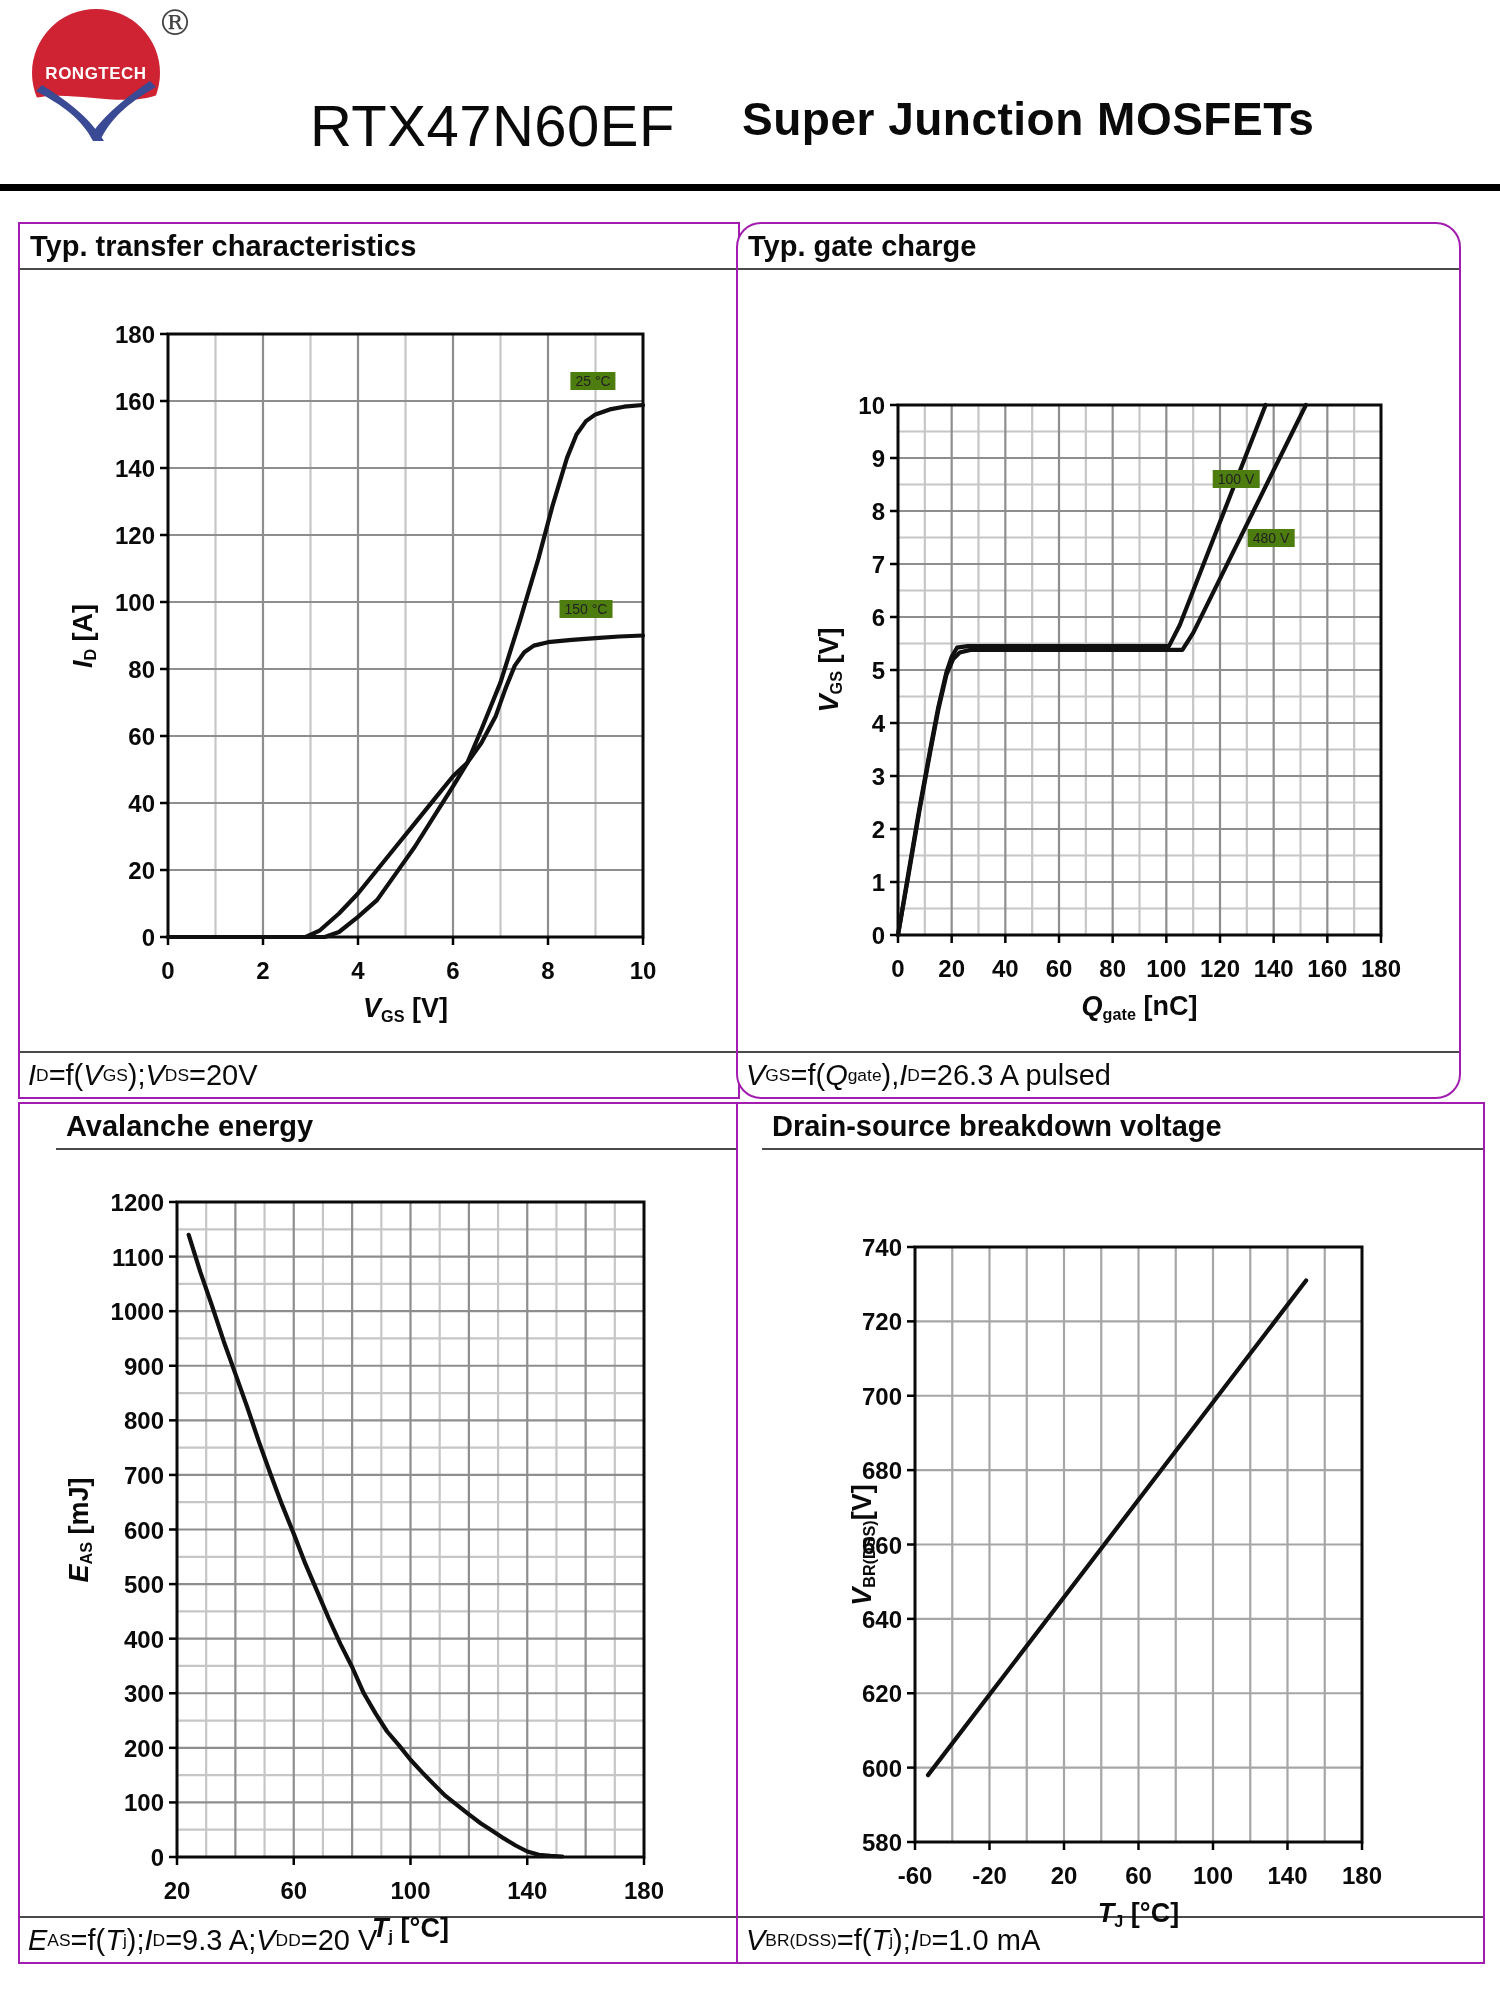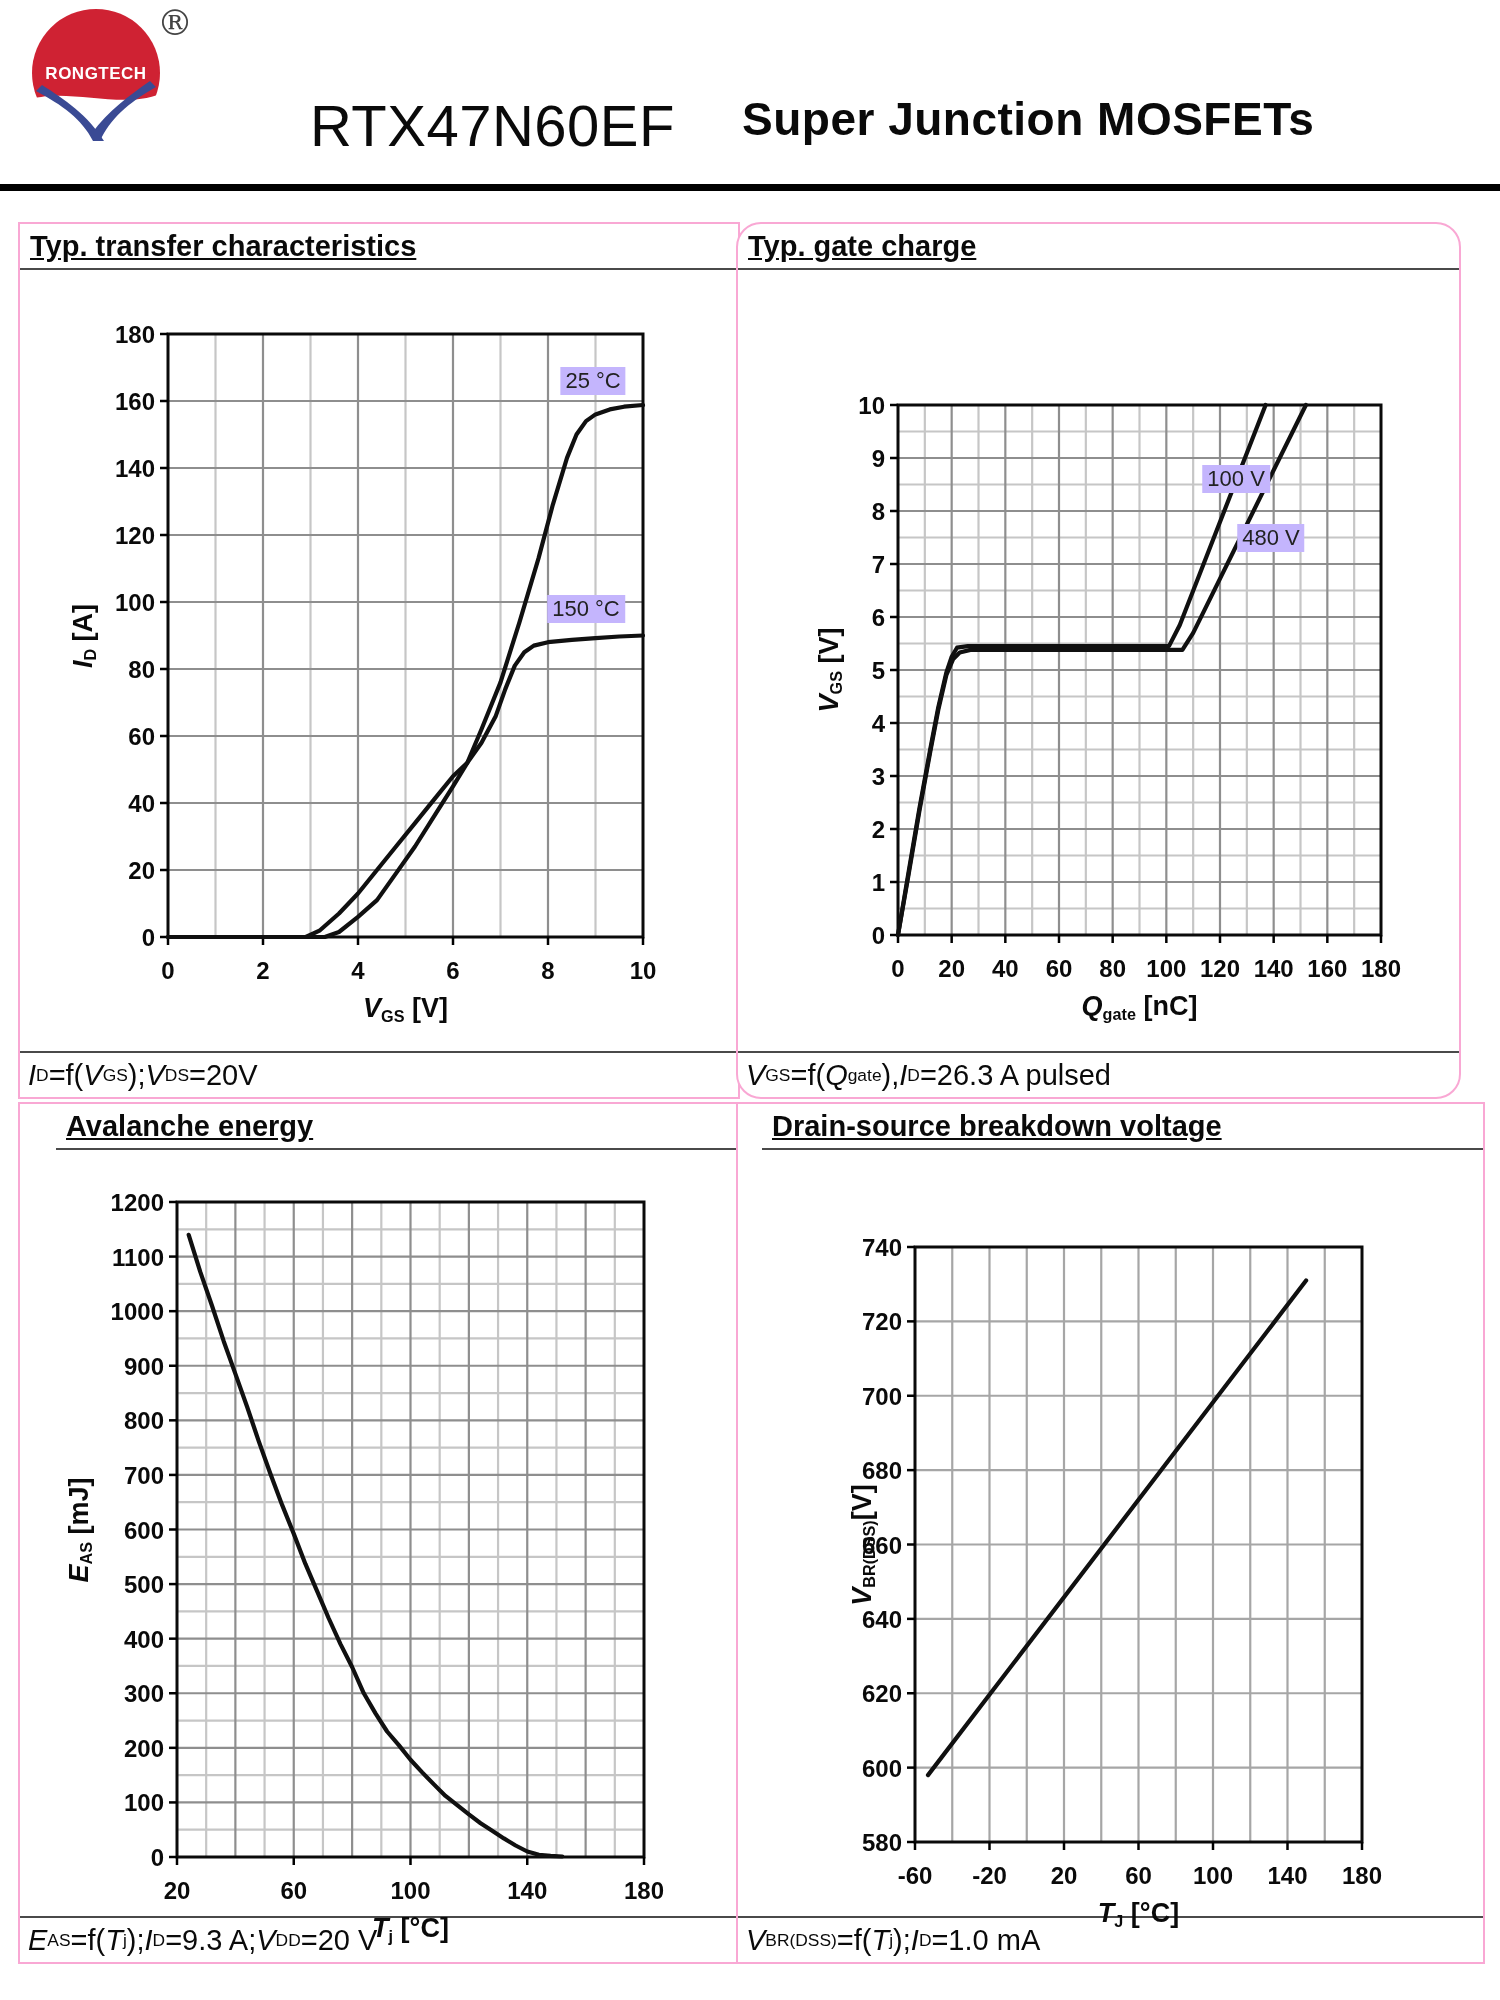--- a/index.html
+++ b/index.html
@@ -6,36 +6,36 @@
   body{position:relative;width:1500px;height:2000px;font-family:"Liberation Sans",sans-serif;color:#0a0a0a;overflow:hidden;}
 
   
   .logo{position:absolute;left:26px;top:6px;width:140px;height:142px;}
   .regmark{position:absolute;left:157px;top:2px;font-family:"DejaVu Serif",serif;font-size:36px;color:#444;}
   .part-number{position:absolute;left:310px;top:92px;font-size:58px;font-weight:normal;letter-spacing:0.5px;}
   .family-title{position:absolute;left:742px;top:92px;font-size:46px;font-weight:bold;letter-spacing:0.5px;}
   .header-rule{position:absolute;left:0;top:184px;width:1500px;height:7px;background:#000;}
 
   
-  .panel{position:absolute;border:2px solid #f9a8d4;background:#fff;text-decoration:underline;}
+  .panel{position:absolute;border:2px solid #a21caf;background:#fff;}
   .panel-title{height:44px;line-height:44px;border-bottom:2px solid #4a4a4a;font-size:29px;font-weight:bold;padding-left:10px;}
   .chart-area{position:absolute;left:0;right:0;overflow:visible;}
   .caption-bar{position:absolute;left:0;right:0;bottom:0;height:44px;border-top:2px solid #4a4a4a;display:flex;align-items:center;padding-left:8px;font-size:29px;}
 
   #panel1{left:18px;top:222px;width:718px;height:873px;}
   #panel2{left:736px;top:222px;width:721px;height:873px;border-radius:25px;}
   #panel3{left:18px;top:1102px;width:718px;height:858px;padding-left:36px;}
   #panel4{left:736px;top:1102px;width:721px;height:858px;padding-left:24px;}
   #panel1 .chart-area,#panel2 .chart-area{top:46px;height:783px;}
   #panel3 .chart-area,#panel4 .chart-area{top:46px;height:769px;}
 
   .chart-area svg{position:absolute;left:0;top:0;}
   .chart-area svg text{font-family:"Liberation Sans",sans-serif;font-weight:bold;font-size:24px;fill:#0a0a0a;}
 
-  .anno{position:absolute;transform:translate(-50%,-50%);background:#c4b5fd;font-size:22px;color:#222;padding:1px 5px;white-space:nowrap;z-index:3;}
+  .anno{position:absolute;transform:translate(-50%,-50%);background:#4d7c0f;font-size:14px;color:#222;padding:1px 5px;white-space:nowrap;z-index:3;}
   .axlabel{position:absolute;font-weight:bold;font-size:27px;white-space:nowrap;z-index:2;transform:translate(-50%,0);}
   .axlabel.rot{transform:translate(-50%,-50%) rotate(-90deg);}
   .rich i{font-style:italic;}
   .rich .sub{font-size:0.6em;vertical-align:-0.28em;font-style:normal;}
 
   
   .logo svg{width:100%;height:100%;}
 </style>
 </head>
 <body>

